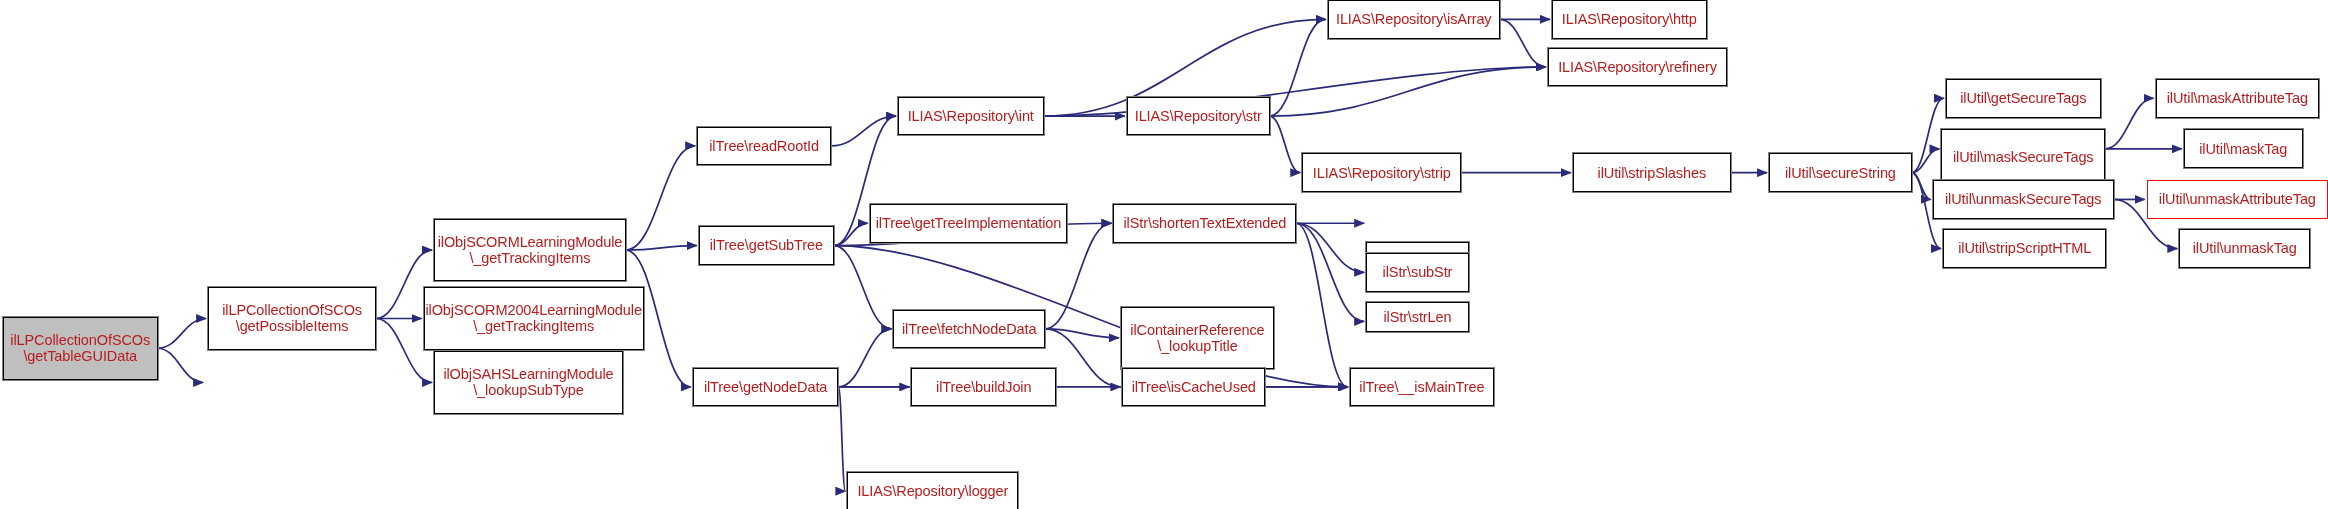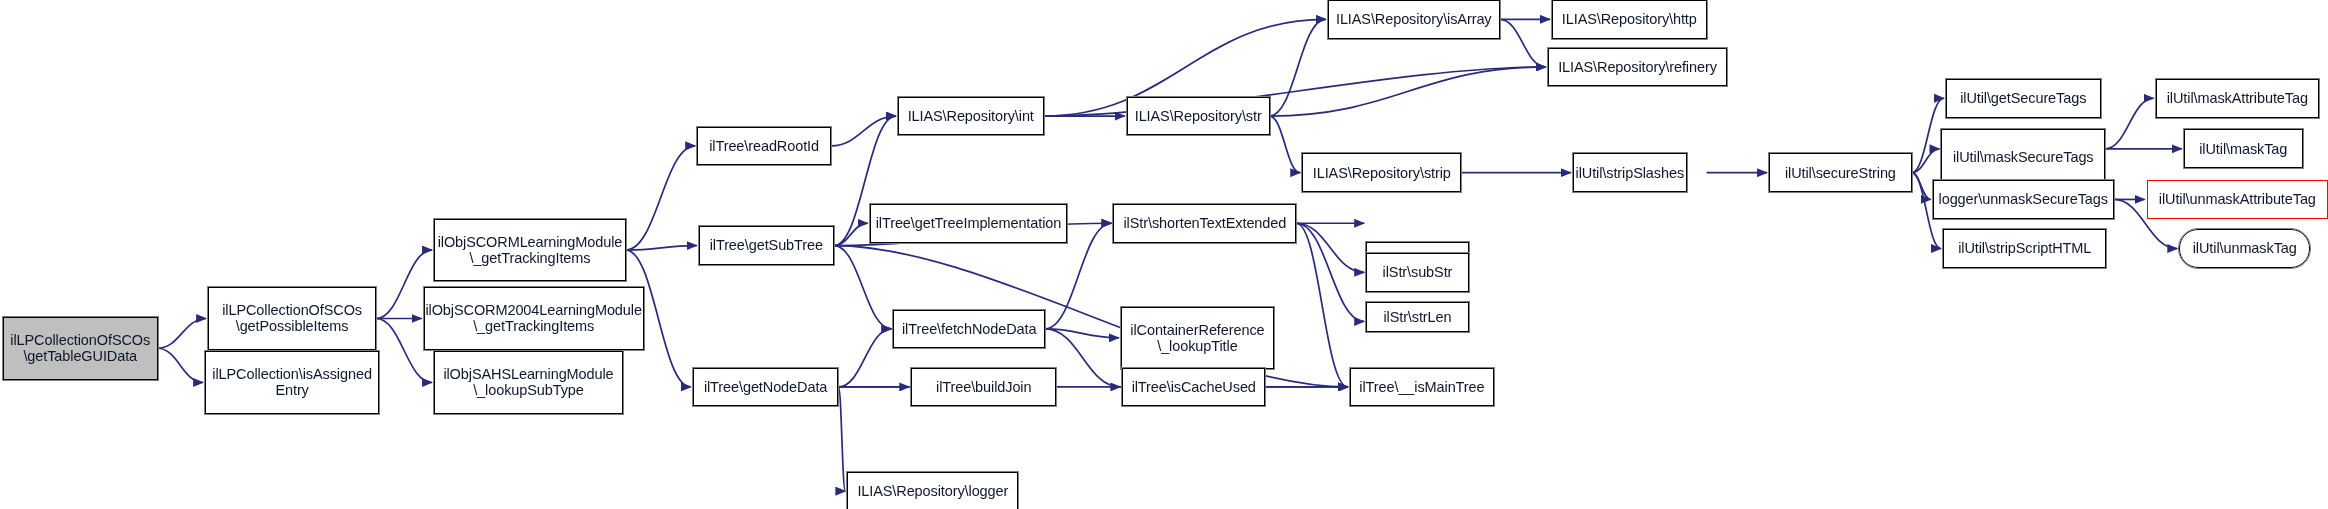--- a/index.html
+++ b/index.html
@@ -12,21 +12,21 @@
     background:#ffffff;
     border:1px solid #000000;
     outline:1px solid #808080;
     outline-offset:0px;
     display:flex;
     align-items:center;
     justify-content:center;
     text-align:center;
     font-size:14.5px;
     line-height:1.12;
-    color:#0f172a;
+    color:#b91c1c;
     white-space:pre;
     letter-spacing:-0.1px;
   }
   .node.root{background:#bfbfbf;}
   .node.highlight{border:1.6px solid #ff0000;outline:none;}
   .node .lbl{display:block;padding:0 5px;}
 </style>
 </head>
 <body>
 
@@ -81,47 +81,45 @@
         <path d="M838.4367816091954,386.95906432748535 L909.2796934865901,386.95906432748535" marker-end="url(#ah)"></path>
         <path d="M838.4367816091954,386.95906432748535 L1347.8237547892722,386.95906432748535" marker-end="url(#ah)"></path>
         <path d="M838.4367816091954,386.95906432748535 C841.5505747126437,386.95906432748535 842.2425287356322,491.14035087719293 845.3563218390805,491.14035087719293" marker-end="url(#ah)"></path>
         <path d="M1265.088122605364,386.95906432748535 L1347.8237547892722,386.95906432748535" marker-end="url(#ah)"></path>
       </g>
   </svg>
 <div class="node root" style="left: 2.97318px; top: 317.009px; width: 154.605px; height: 62.5088px;"><span class="lbl">ilLPCollectionOfSCOs
 \getTableGUIData</span></div>
     <div class="node" style="left: 208.123px; top: 287.243px; width: 167.985px; height: 62.5088px;"><span class="lbl">ilLPCollectionOfSCOs
 \getPossibleItems</span></div>
-    <div class="node" style="left: 205.149px; top: 351.24px; width: 173.931px; height: 62.5088px;"><span class="lbl">ilLPCollection\isAssigned
-Entry</span></div>
     <div class="node" style="left: 434.084px; top: 218.781px; width: 191.77px; height: 62.5088px;"><span class="lbl">ilObjSCORMLearningModule
 \_getTrackingItems</span></div>
     <div class="node" style="left: 423.678px; top: 287.243px; width: 220.015px; height: 62.5088px;"><span class="lbl">ilObjSCORM2004LearningModule
 \_getTrackingItems</span></div>
     <div class="node" style="left: 434.084px; top: 351.24px; width: 188.797px; height: 62.5088px;"><span class="lbl">ilObjSAHSLearningModule
 \_lookupSubType</span></div>
     <div class="node" style="left: 697.211px; top: 126.506px; width: 133.793px; height: 38.6959px;"><span class="lbl">ilTree\readRootId</span></div>
     <div class="node" style="left: 698.697px; top: 226.222px; width: 135.28px; height: 38.6959px;"><span class="lbl">ilTree\getSubTree</span></div>
     <div class="node" style="left: 692.751px; top: 367.611px; width: 145.686px; height: 38.6959px;"><span class="lbl">ilTree\getNodeData</span></div>
     <div class="node" style="left: 897.9px; top: 96.7398px; width: 145.686px; height: 38.6959px;"><span class="lbl">ILIAS\Repository\int</span></div>
     <div class="node" style="left: 1126.84px; top: 96.7398px; width: 142.713px; height: 38.6959px;"><span class="lbl">ILIAS\Repository\str</span></div>
     <div class="node" style="left: 1327.52px; top: 0px; width: 172.444px; height: 38.6959px;"><span class="lbl">ILIAS\Repository\isArray</span></div>
     <div class="node" style="left: 1552px; top: 0px; width: 154.605px; height: 38.6959px;"><span class="lbl">ILIAS\Repository\http</span></div>
     <div class="node" style="left: 1547.54px; top: 47.6257px; width: 179.877px; height: 38.6959px;"><span class="lbl">ILIAS\Repository\refinery</span></div>
     <div class="node" style="left: 1302.25px; top: 153.295px; width: 159.065px; height: 38.6959px;"><span class="lbl">ILIAS\Repository\strip</span></div>
-    <div class="node" style="left: 1572.81px; top: 153.295px; width: 114px; height: 38.6959px;"><span class="lbl">ilUtil\stripSlashes</span></div>
+    <div class="node" style="left: 1572.81px; top: 153.295px; width: 158px; height: 38.6959px;"><span class="lbl">ilUtil\stripSlashes</span></div>
     <div class="node" style="left: 1769.04px; top: 153.295px; width: 142.713px; height: 38.6959px;"><span class="lbl">ilUtil\secureString</span></div>
     <div class="node" style="left: 1945.95px; top: 78.8801px; width: 154.605px; height: 38.6959px;"><span class="lbl">ilUtil\getSecureTags</span></div>
     <div class="node" style="left: 1941.49px; top: 129.482px; width: 163.525px; height: 55px;"><span class="lbl">ilUtil\maskSecureTags</span></div>
-    <div class="node" style="left: 1932.57px; top: 180.085px; width: 181.364px; height: 38.6959px;"><span class="lbl">logger\unmaskSecureTags</span></div>
+    <div class="node" style="left: 1932.57px; top: 180.085px; width: 181.364px; height: 38.6959px;"><span class="lbl">ilUtil\unmaskSecureTags</span></div>
     <div class="node" style="left: 1942.97px; top: 229.199px; width: 163.525px; height: 38.6959px;"><span class="lbl">ilUtil\stripScriptHTML</span></div>
     <div class="node" style="left: 2155.56px; top: 78.8801px; width: 163.525px; height: 38.6959px;"><span class="lbl">ilUtil\maskAttributeTag</span></div>
     <div class="node" style="left: 2183.8px; top: 129.482px; width: 118.927px; height: 38.6959px;"><span class="lbl">ilUtil\maskTag</span></div>
     <div class="node highlight" style="left: 2146.64px; top: 180.085px; width: 181.364px; height: 38.6959px;"><span class="lbl">ilUtil\unmaskAttributeTag</span></div>
-    <div class="node" style="left: 2179.34px; top: 229.199px; width: 130.82px; height: 38.6959px; border-radius: 19px;"><span class="lbl">ilUtil\unmaskTag</span></div>
+    <div class="node" style="left: 2179.34px; top: 229.199px; width: 130.82px; height: 38.6959px;"><span class="lbl">ilUtil\unmaskTag</span></div>
     <div class="node" style="left: 869.655px; top: 203.898px; width: 197.716px; height: 38.6959px;"><span class="lbl">ilTree\getTreeImplementation</span></div>
     <div class="node" style="left: 1113.46px; top: 203.898px; width: 182.851px; height: 38.6959px; align-items: center;"><span class="lbl">ilStr\shortenTextExtended</span></div>
     <div class="node" style="left: 1366.18px; top: 218px; width: 102.575px; height: 38.6959px; margin-top: 24px;"><span class="lbl">ilStr\strPos</span></div>
     <div class="node" style="left: 1366.18px; top: 253.012px; width: 102.575px; height: 38.6959px;"><span class="lbl">ilStr\subStr</span></div>
     <div class="node" style="left: 1366.18px; top: 302.126px; width: 102.575px; height: 30px;"><span class="lbl">ilStr\strLen</span></div>
     <div class="node" style="left: 893.441px; top: 309.567px; width: 151.632px; height: 38.6959px;"><span class="lbl">ilTree\fetchNodeData</span></div>
     <div class="node" style="left: 1120.89px; top: 306.591px; width: 153.119px; height: 62.5088px;"><span class="lbl">ilContainerReference
 \_lookupTitle</span></div>
     <div class="node" style="left: 911.28px; top: 367.611px; width: 145px; height: 38.6959px;"><span class="lbl">ilTree\buildJoin</span></div>
     <div class="node" style="left: 1122.38px; top: 367.611px; width: 142.713px; height: 38.6959px;"><span class="lbl">ilTree\isCacheUsed</span></div>

